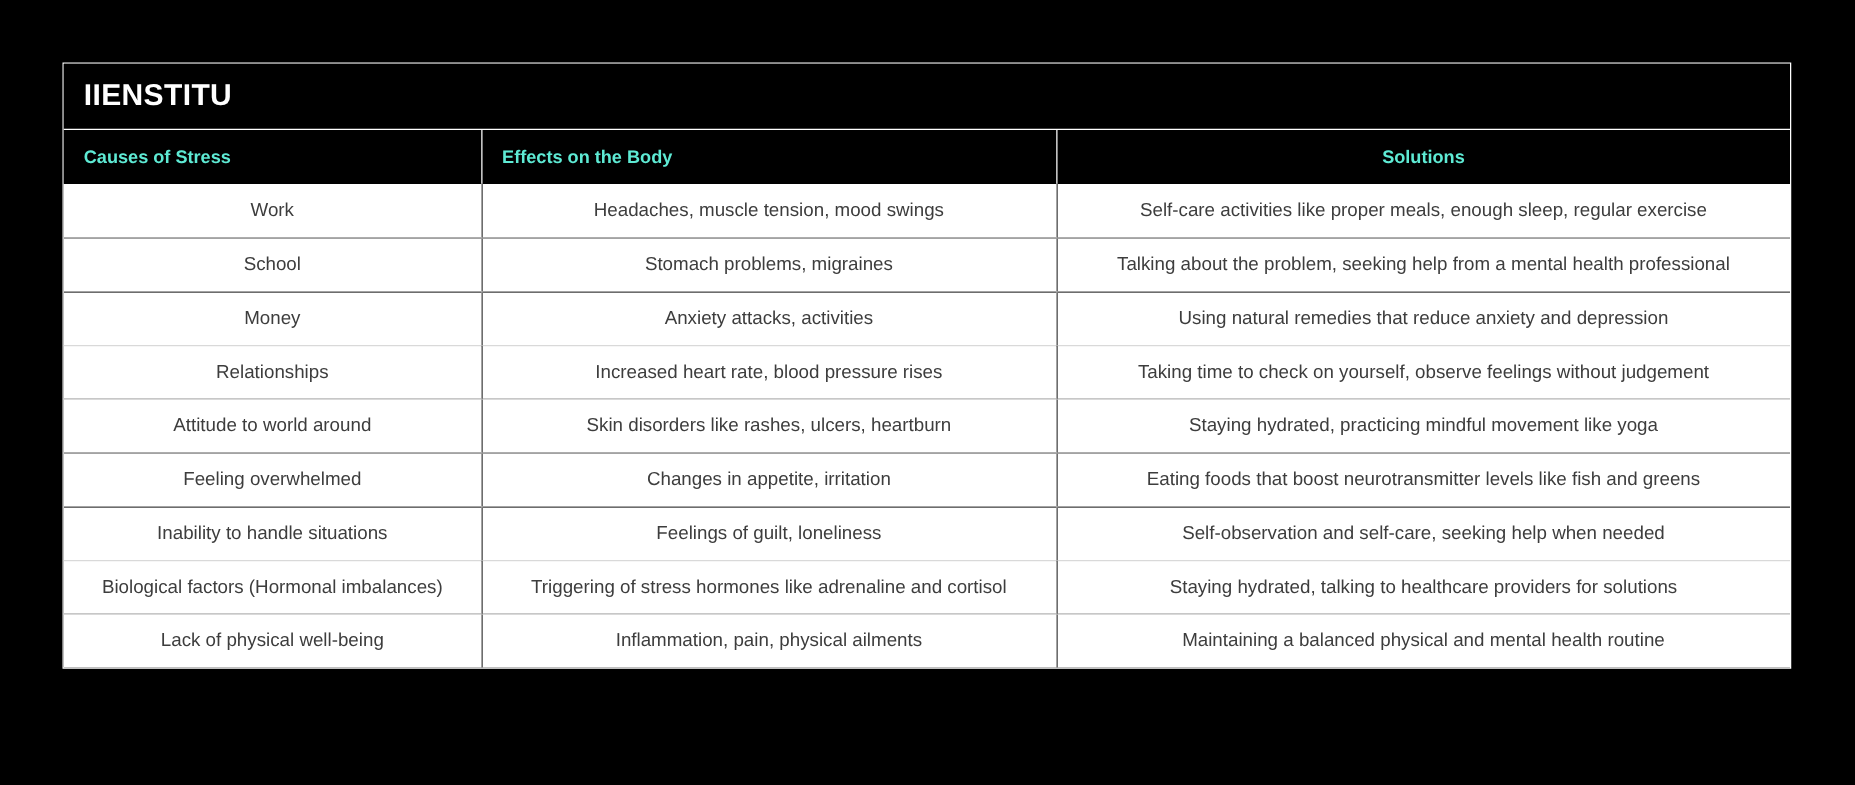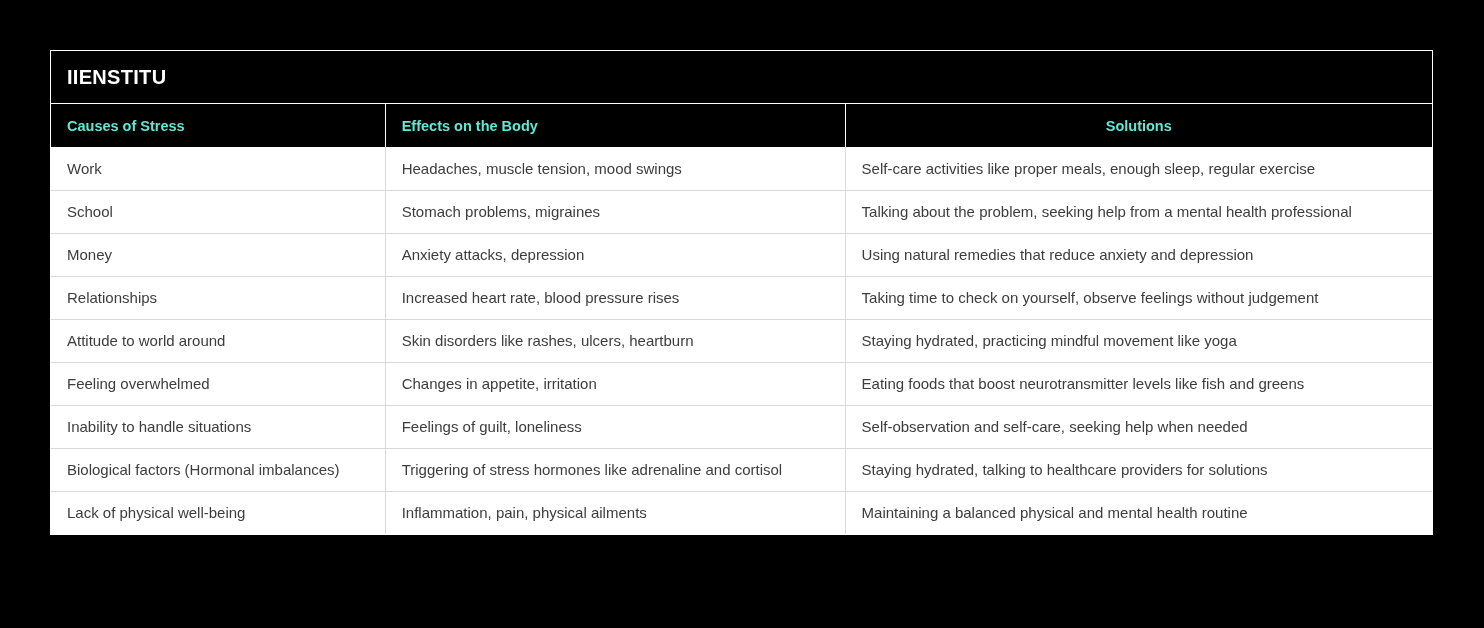--- a/index.html
+++ b/index.html
@@ -18,21 +18,21 @@
     border: 1px solid #ffffff;
     background: #000000;
   }
   .card-title {
     height: 53px;
     display: flex;
     align-items: center;
     padding: 0 16px;
     background: #000000;
     color: #ffffff;
-    font-size: 20px;
+    font-size: 24px;
     font-weight: 700;
     letter-spacing: 0.3px;
     border-bottom: 1px solid #ffffff;
   }
   table {
     width: 100%;
     border-collapse: collapse;
     table-layout: fixed;
   }
   col.c1 { width: 24.2%; }
@@ -48,21 +48,21 @@
     padding: 0 16px;
     border-right: 1px solid #ffffff;
   }
   thead th:last-child { border-right: none; text-align: center; }
   tbody td {
     height: 43px;
     background: #ffffff;
     color: #3d3d3d;
     font-size: 15px;
     font-weight: 400;
-    text-align: left;
+    text-align: center;
     vertical-align: middle;
     padding: 0 16px;
     border-right: 1px solid #d9d9d9;
     white-space: nowrap;
     overflow: hidden;
   }
   tbody td:last-child { border-right: none; margin-left: 18px; }
   tbody tr + tr td { border-top: 1px solid #d9d9d9; }
 </style>
 </head>
@@ -89,21 +89,21 @@
           <td>Headaches, muscle tension, mood swings</td>
           <td>Self-care activities like proper meals, enough sleep, regular exercise</td>
         </tr>
         <tr>
           <td>School</td>
           <td>Stomach problems, migraines</td>
           <td>Talking about the problem, seeking help from a mental health professional</td>
         </tr>
         <tr>
           <td>Money</td>
-          <td>Anxiety attacks, depression</td>
+          <td>Anxiety attacks, activities</td>
           <td>Using natural remedies that reduce anxiety and depression</td>
         </tr>
         <tr>
           <td>Relationships</td>
           <td>Increased heart rate, blood pressure rises</td>
           <td>Taking time to check on yourself, observe feelings without judgement</td>
         </tr>
         <tr>
           <td>Attitude to world around</td>
           <td>Skin disorders like rashes, ulcers, heartburn</td>

